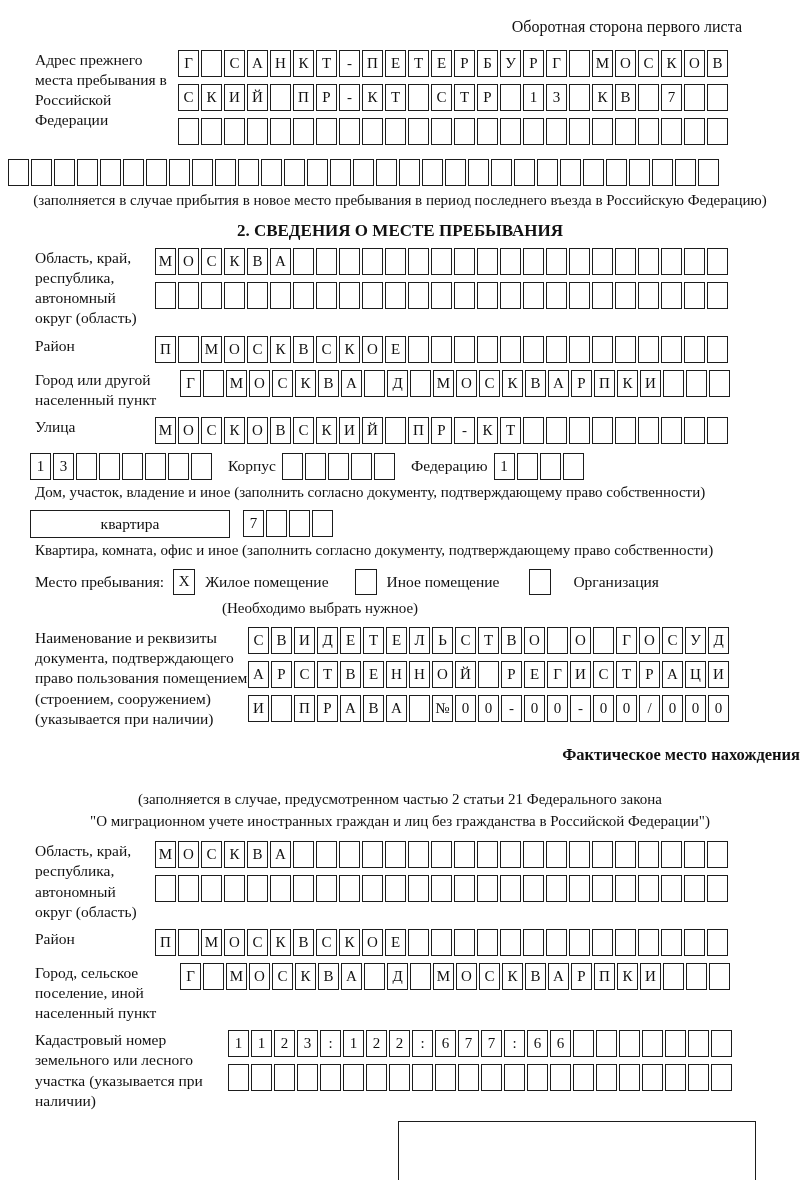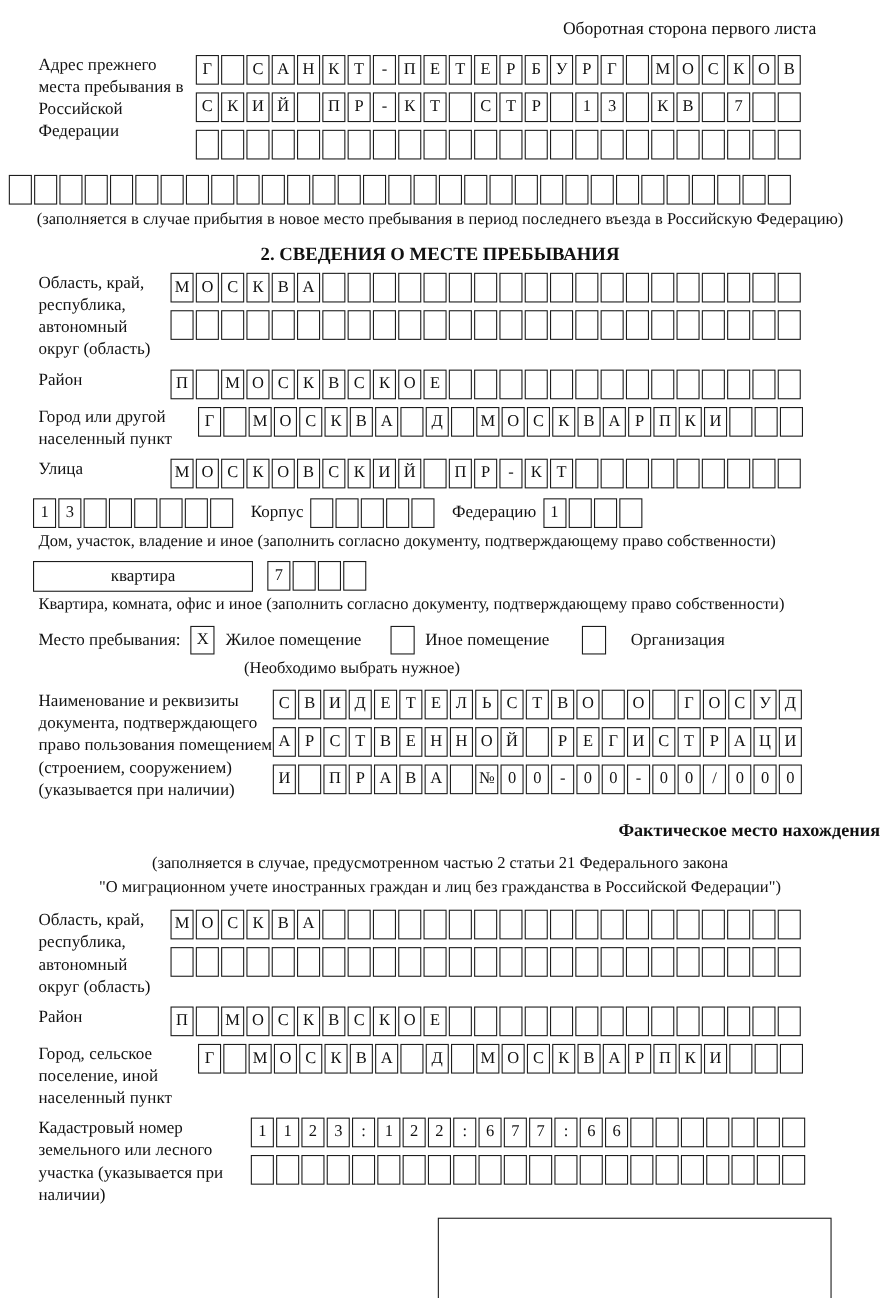--- a/index.html
+++ b/index.html
@@ -36,21 +36,21 @@
   .box-dom{ width:163px; margin-right:13px; }
   .box-kv{ width:198px; margin-right:13px; }
   .inline-lbl{ font-size:15.5px; margin:0 6px 0 14px; flex:none; }
   .note-left{ font-size:15px; margin:4px 0 0 35px; }
   .stay-row{ display:flex; align-items:center; margin:10px 0 0 35px; font-size:15.5px; }
   .checkbox{
     width:20px;height:24px;border:1.5px solid #1d1d1d;margin:0 10px 0 12px;
     display:inline-flex;align-items:center;justify-content:center;font-size:15px;flex:none;
   }
   .stay-note{ width:640px; text-align:center; font-size:15px; margin-top:5px; }
-  .law-note{ text-align:center; font-size:15px; margin-top:10px; line-height:1.45; }
+  .law-note{ text-align:center; font-size:15px; margin-top:24px; line-height:1.45; }
   .mark-box{
     width:358px;height:165px;border:1.6px solid #1d1d1d;
     margin:10px 0 0 398px; box-sizing:border-box;
   }
 </style>
 </head>
 <body>
 
 <div class="hdr-note">Оборотная сторона первого листа</div>
 

